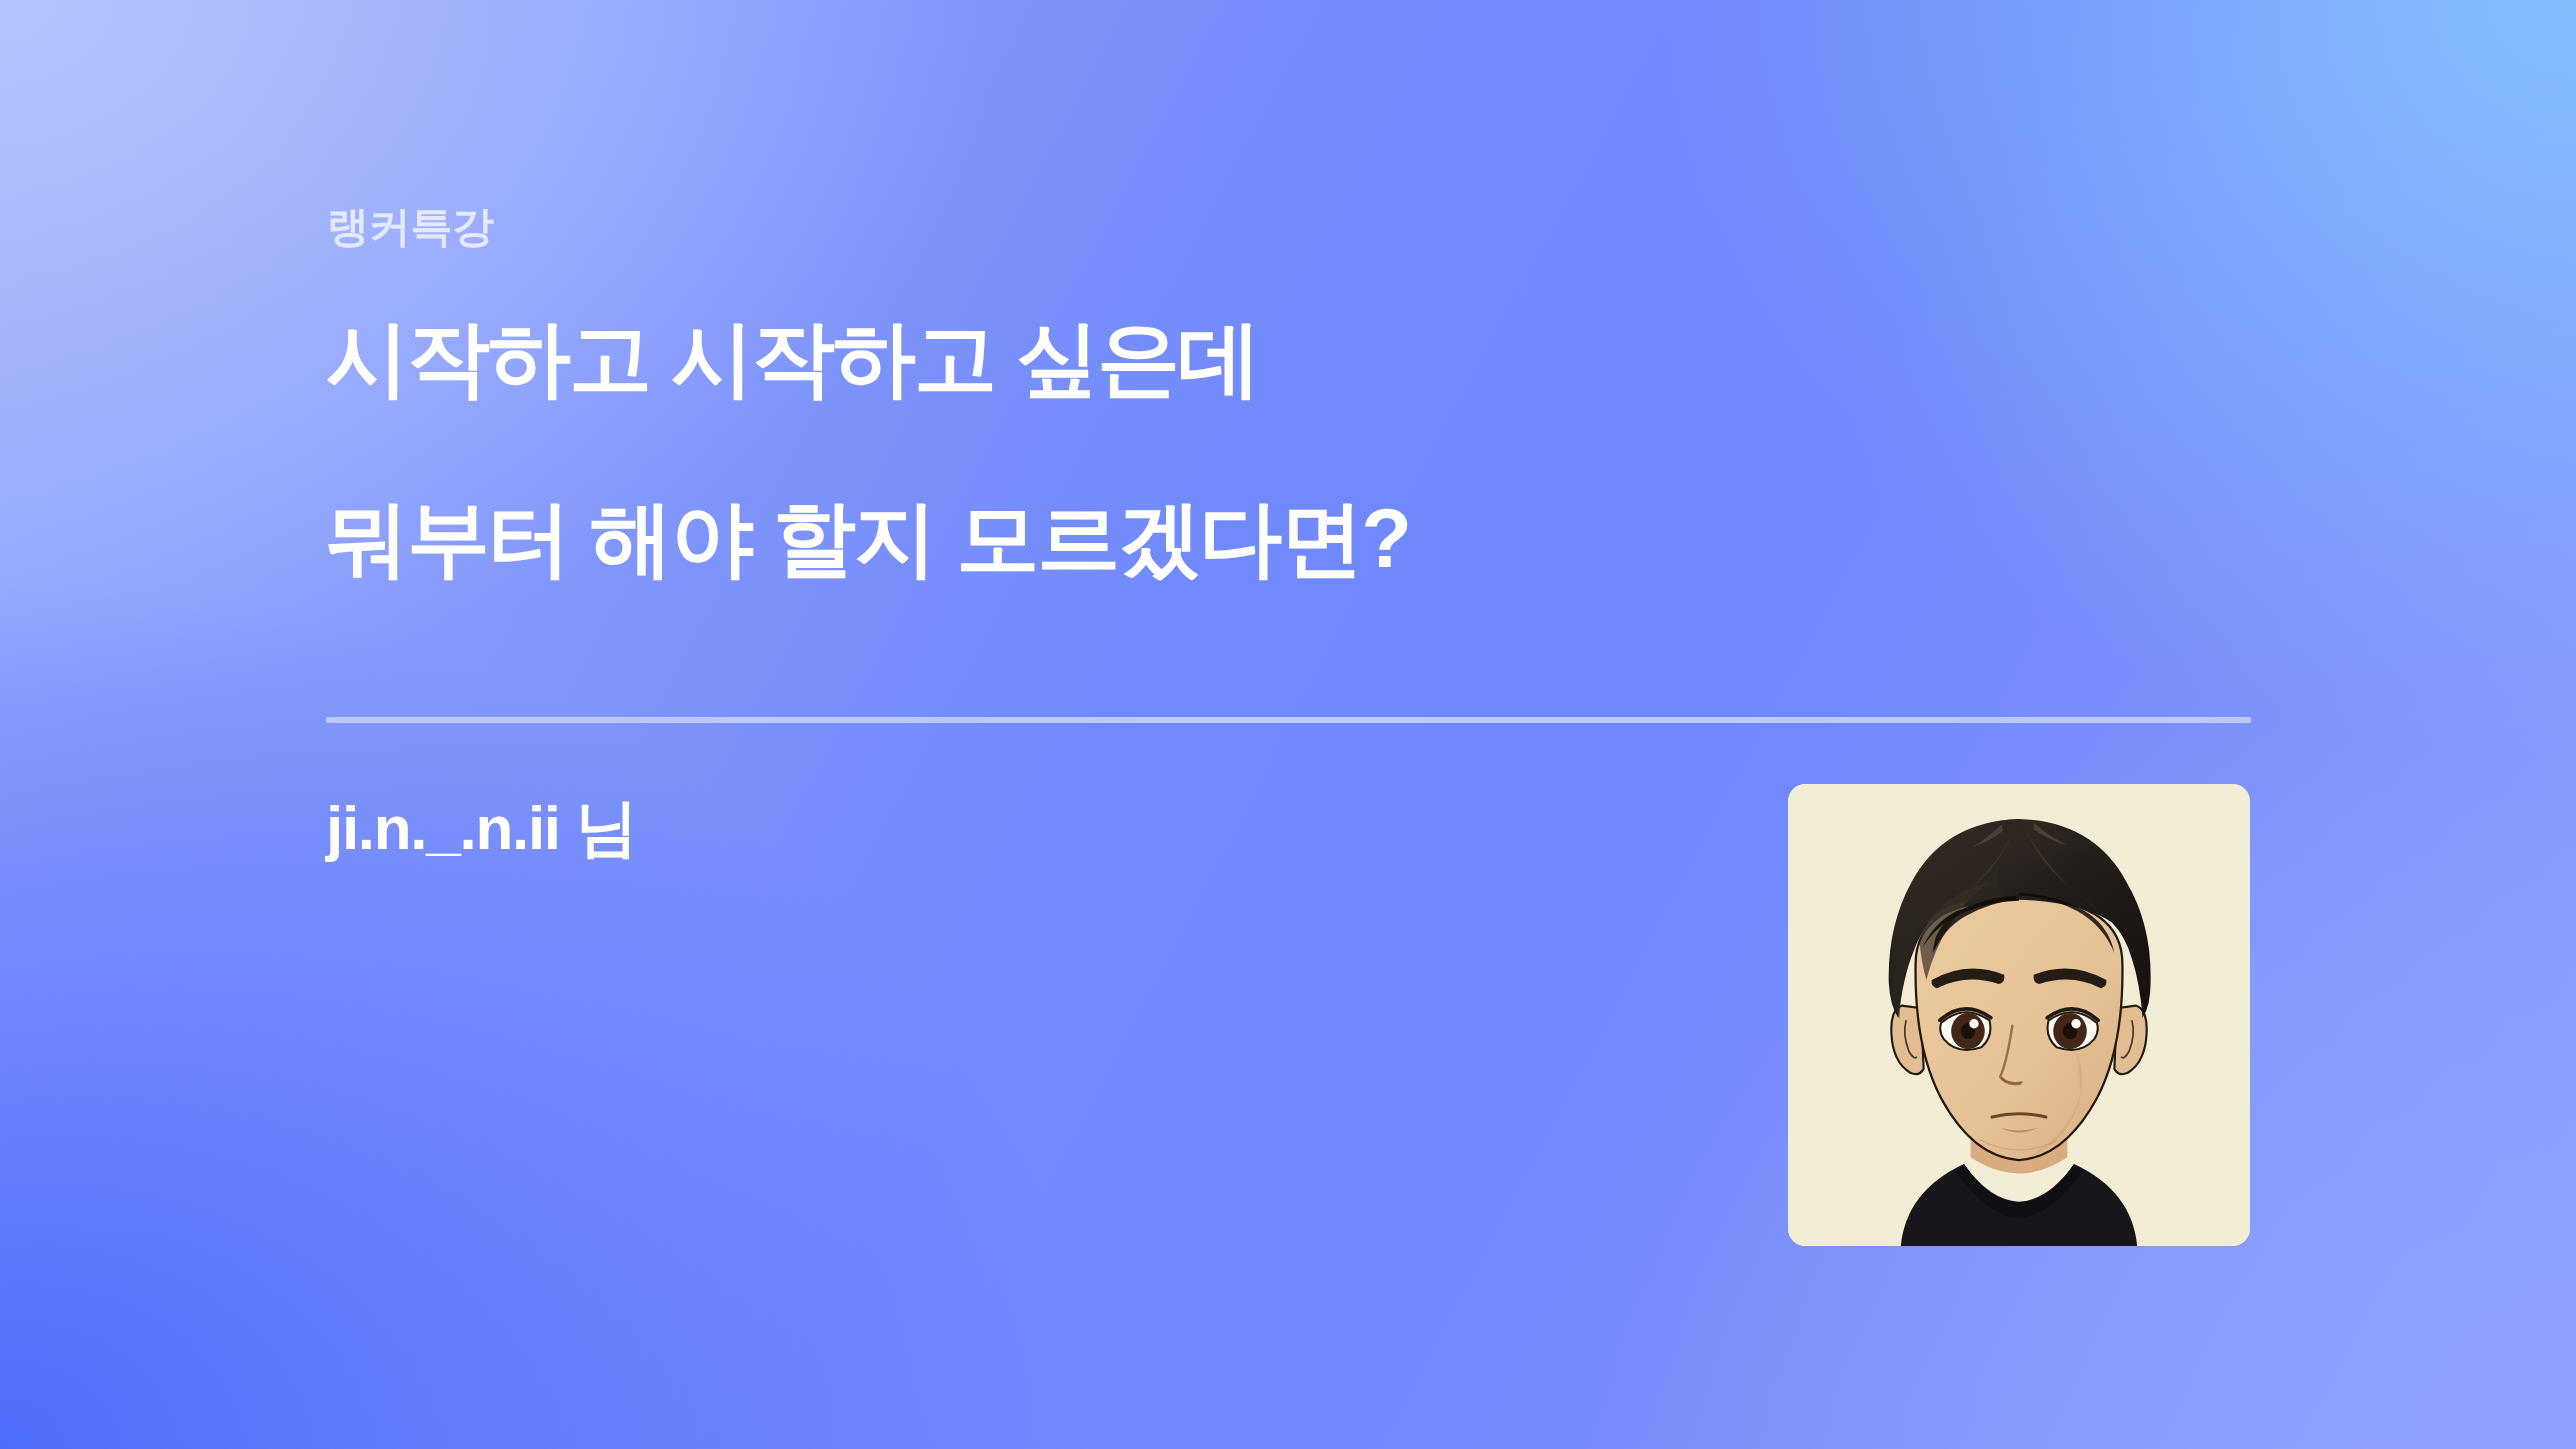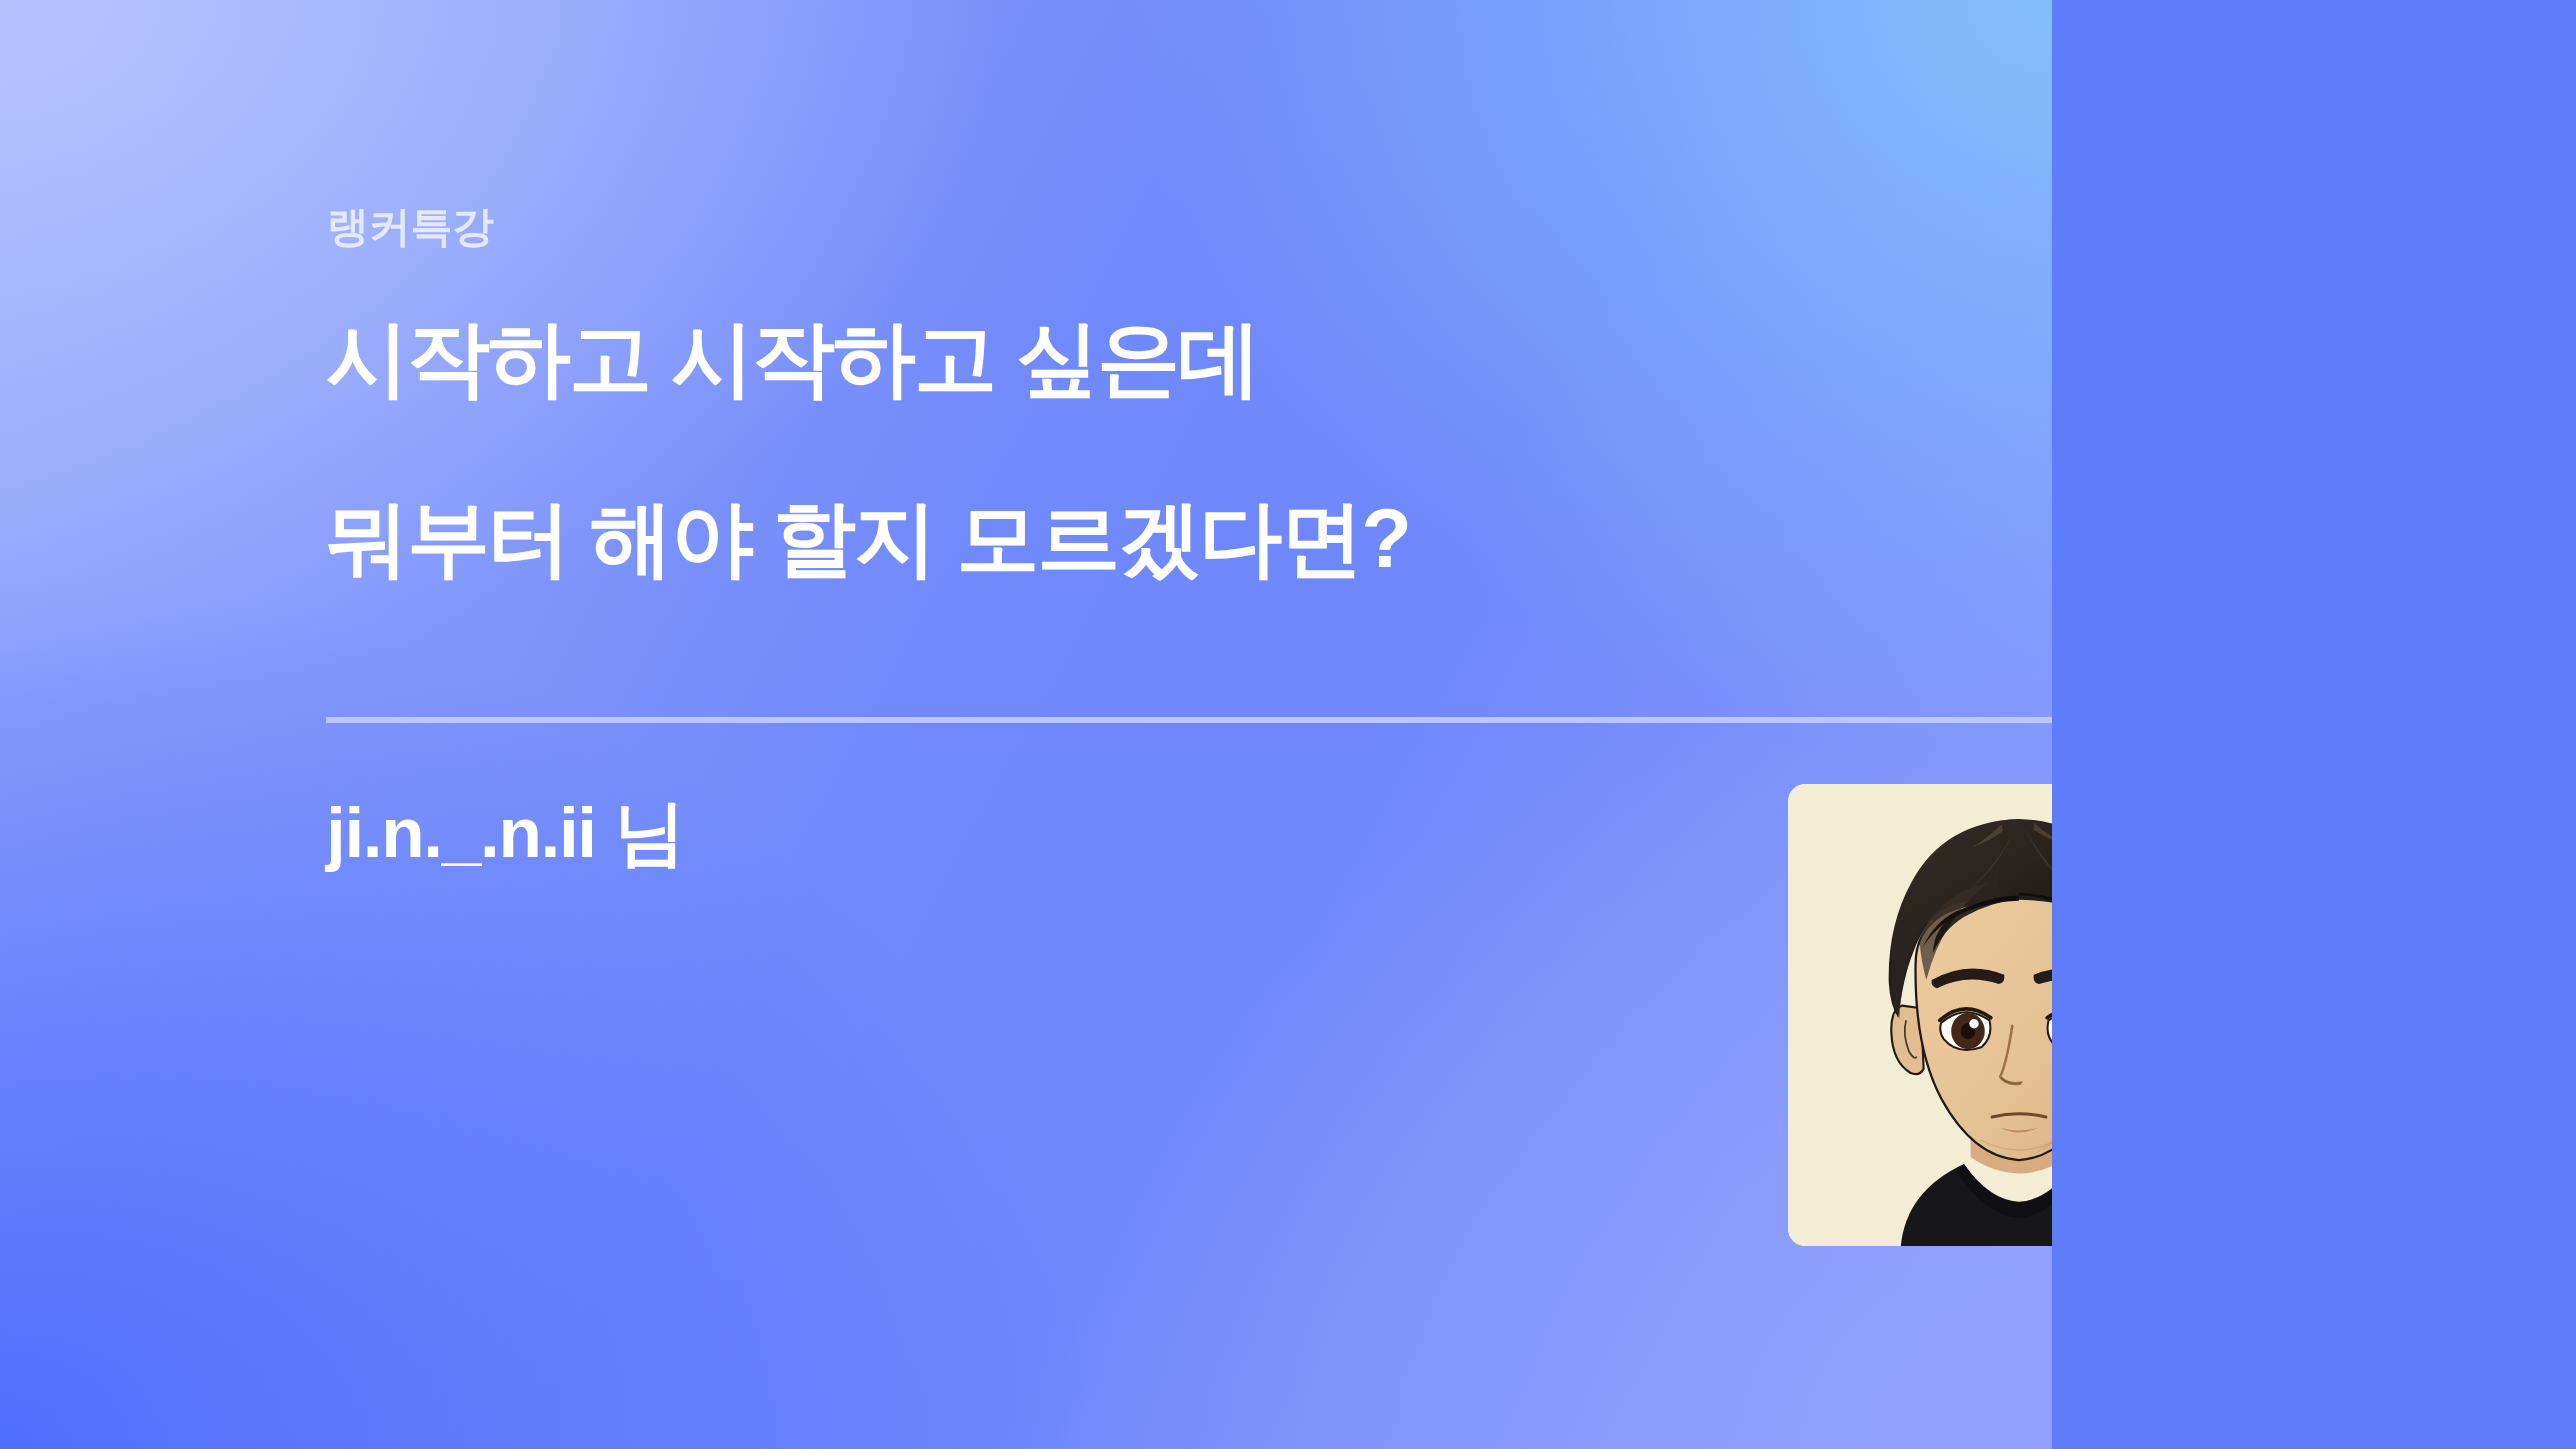--- a/index.html
+++ b/index.html
@@ -2,21 +2,21 @@
 <html style="font-size:10.7px"><head>
 <meta charset="utf-8">
 <style>
   html, body {
     margin: 0;
     padding: 0;
     background: #5f7cfb;
   }
   #stage {
     position: relative;
-    width: 2052px;
+    width: 2576px;
     height: 1449px;
     overflow: hidden;
     font-family: "Liberation Sans", "DejaVu Sans", sans-serif;
     background-color: #6f87fb;
     background-image:
       radial-gradient(ellipse 1610px 1140px at 0% 0%,   rgba(182,196,253,0.98) 0%, rgba(182,196,253,0.0) 62%),
       radial-gradient(ellipse 1543px 1275px at 100% 0%, rgba(132,190,252,1.0) 0%, rgba(132,190,252,0.0) 60%),
       radial-gradient(ellipse 1677px 1342px at 0% 100%, rgba(80,110,253,1.0) 0%, rgba(80,110,253,0.0) 65%),
       radial-gradient(ellipse 1610px 1275px at 100% 100%, rgba(145,160,252,1.0) 0%, rgba(145,160,252,0.0) 62%),
       linear-gradient(118deg, #97a9fc 0%, #7089fb 46%, #6e87fb 62%, #8ea0fc 100%);
@@ -60,21 +60,21 @@
     background: #bcc8fb;
     border-radius: 0.7px;
   }
 
   
   .username {
     position: absolute;
     left: 326px;
     top: 792px;
     color: #ffffff;
-    font-size: 71px;
+    font-size: 62px;
     font-weight: 800;
     letter-spacing: -1.3px;
     line-height: 1.15;
     white-space: nowrap;
   }
 
   
   .avatar-card {
     position: absolute;
     left: 1788px;

